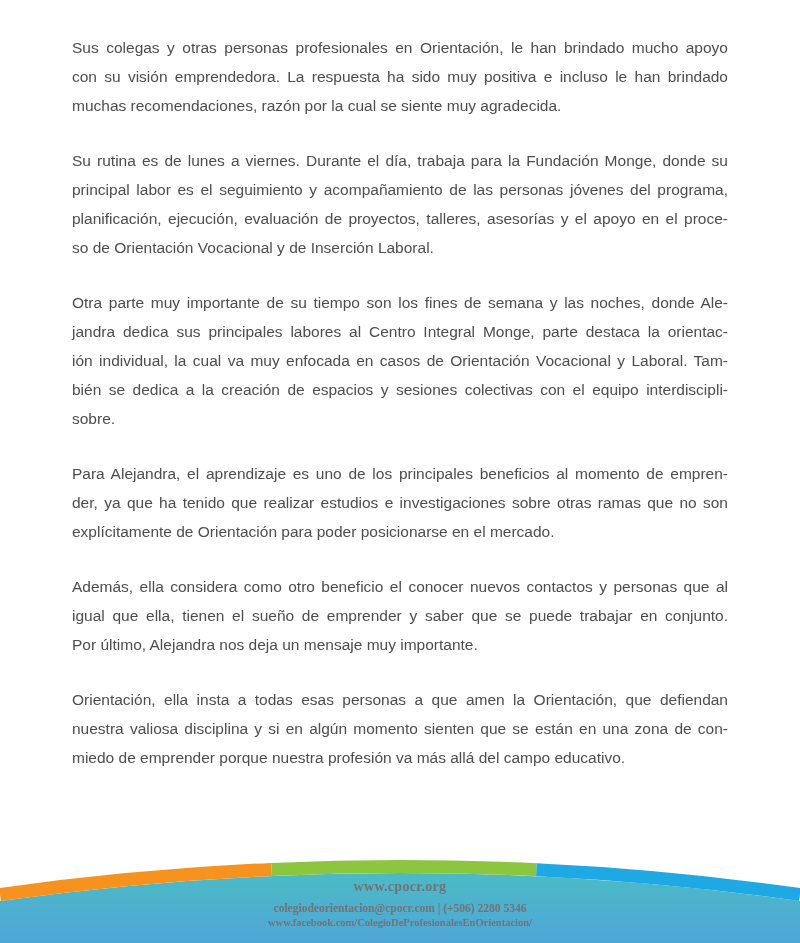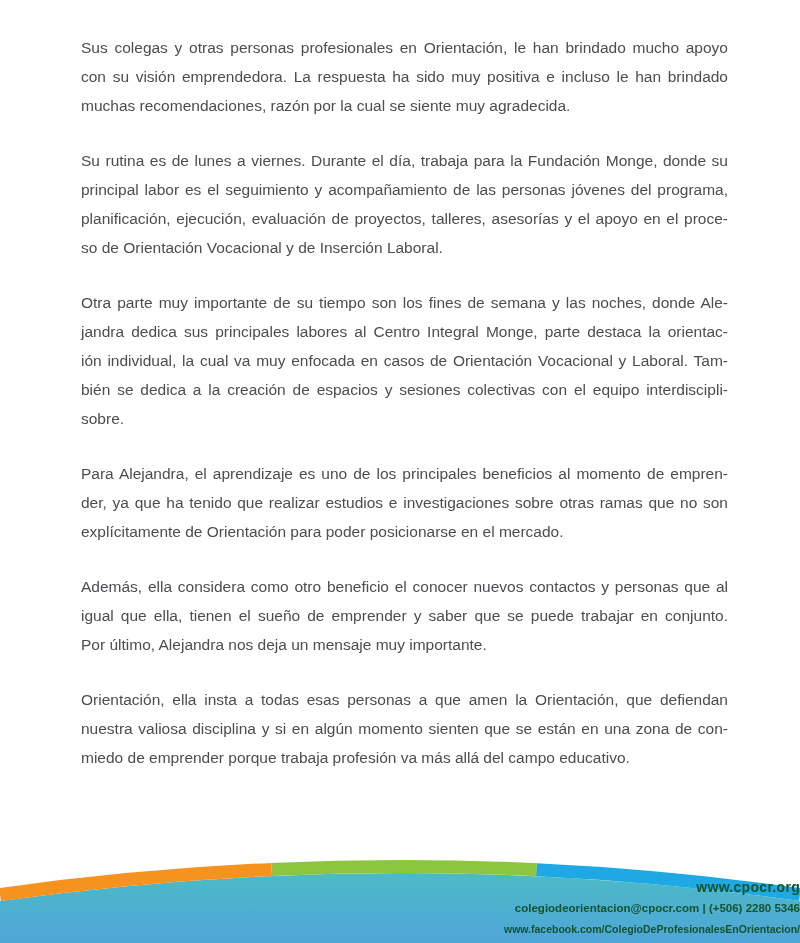--- a/index.html
+++ b/index.html
@@ -17,21 +17,21 @@
   .article {
     position: absolute;
     left: 72px;
     top: 33px;
     width: 656px;
     font-size: 15.5px;
     line-height: 29px;
     color: #4D4D4F;
   }
   .paragraph {
-    margin: 0 0 26px 9px;
+    margin: 0 0 26px 0;
   }
   .text-line {
     text-align: justify;
     text-align-last: justify;
     white-space: normal;
   }
   .text-line.last {
     text-align-last: left;
   }
   .footer {
@@ -45,35 +45,35 @@
     position: absolute;
     left: 0;
     top: 0;
     display: block;
   }
   .footer-text {
     position: absolute;
     left: 0;
     top: 20px;
     width: 800px;
-    text-align: right;
-    color: #14532d;
+    text-align: center;
+    color: #737373;
+    font-family: Liberation Serif, serif;
   }
   .footer-website {
     font-size: 14px;
     line-height: 18px;
     font-weight: bold;
     letter-spacing: 0.3px;
     margin-bottom: 5px;
   }
   .footer-contact {
     font-size: 11.5px;
     line-height: 15px;
     font-weight: bold;
-    margin-bottom: 6px;
   }
   .footer-facebook {
     font-size: 10.5px;
     line-height: 14px;
     font-weight: bold;
   }
   .footer-contact span { white-space: pre; }
 </style>
 </head>
 <body>
@@ -103,21 +103,21 @@
       <div class="text-line last">explícitamente de Orientación para poder posicionarse en el mercado.</div>
     </div>
     <div class="paragraph">
       <div class="text-line">Además, ella considera como otro beneficio el conocer nuevos contactos y personas que al</div>
       <div class="text-line">igual que ella, tienen el sueño de emprender y saber que se puede trabajar en conjunto.</div>
       <div class="text-line last">Por último, Alejandra nos deja un mensaje muy importante.</div>
     </div>
     <div class="paragraph">
       <div class="text-line">Orientación, ella insta a todas esas personas a que amen la Orientación, que defiendan</div>
       <div class="text-line">nuestra valiosa disciplina y si en algún momento sienten que se están en una zona de con-</div>
-      <div class="text-line last">miedo de emprender porque trabaja profesión va más allá del campo educativo.</div>
+      <div class="text-line last">miedo de emprender porque nuestra profesión va más allá del campo educativo.</div>
     </div>
   </div>
 
 <div class="footer">
   <svg width="800" height="85" viewBox="0 0 800 85" preserveAspectRatio="none">
     <defs>
       <linearGradient id="tealGrad" x1="0" y1="0" x2="0" y2="1">
         <stop offset="0" stop-color="#4CBBC5"></stop>
         <stop offset="1" stop-color="#4FA5D8"></stop>
       </linearGradient>

